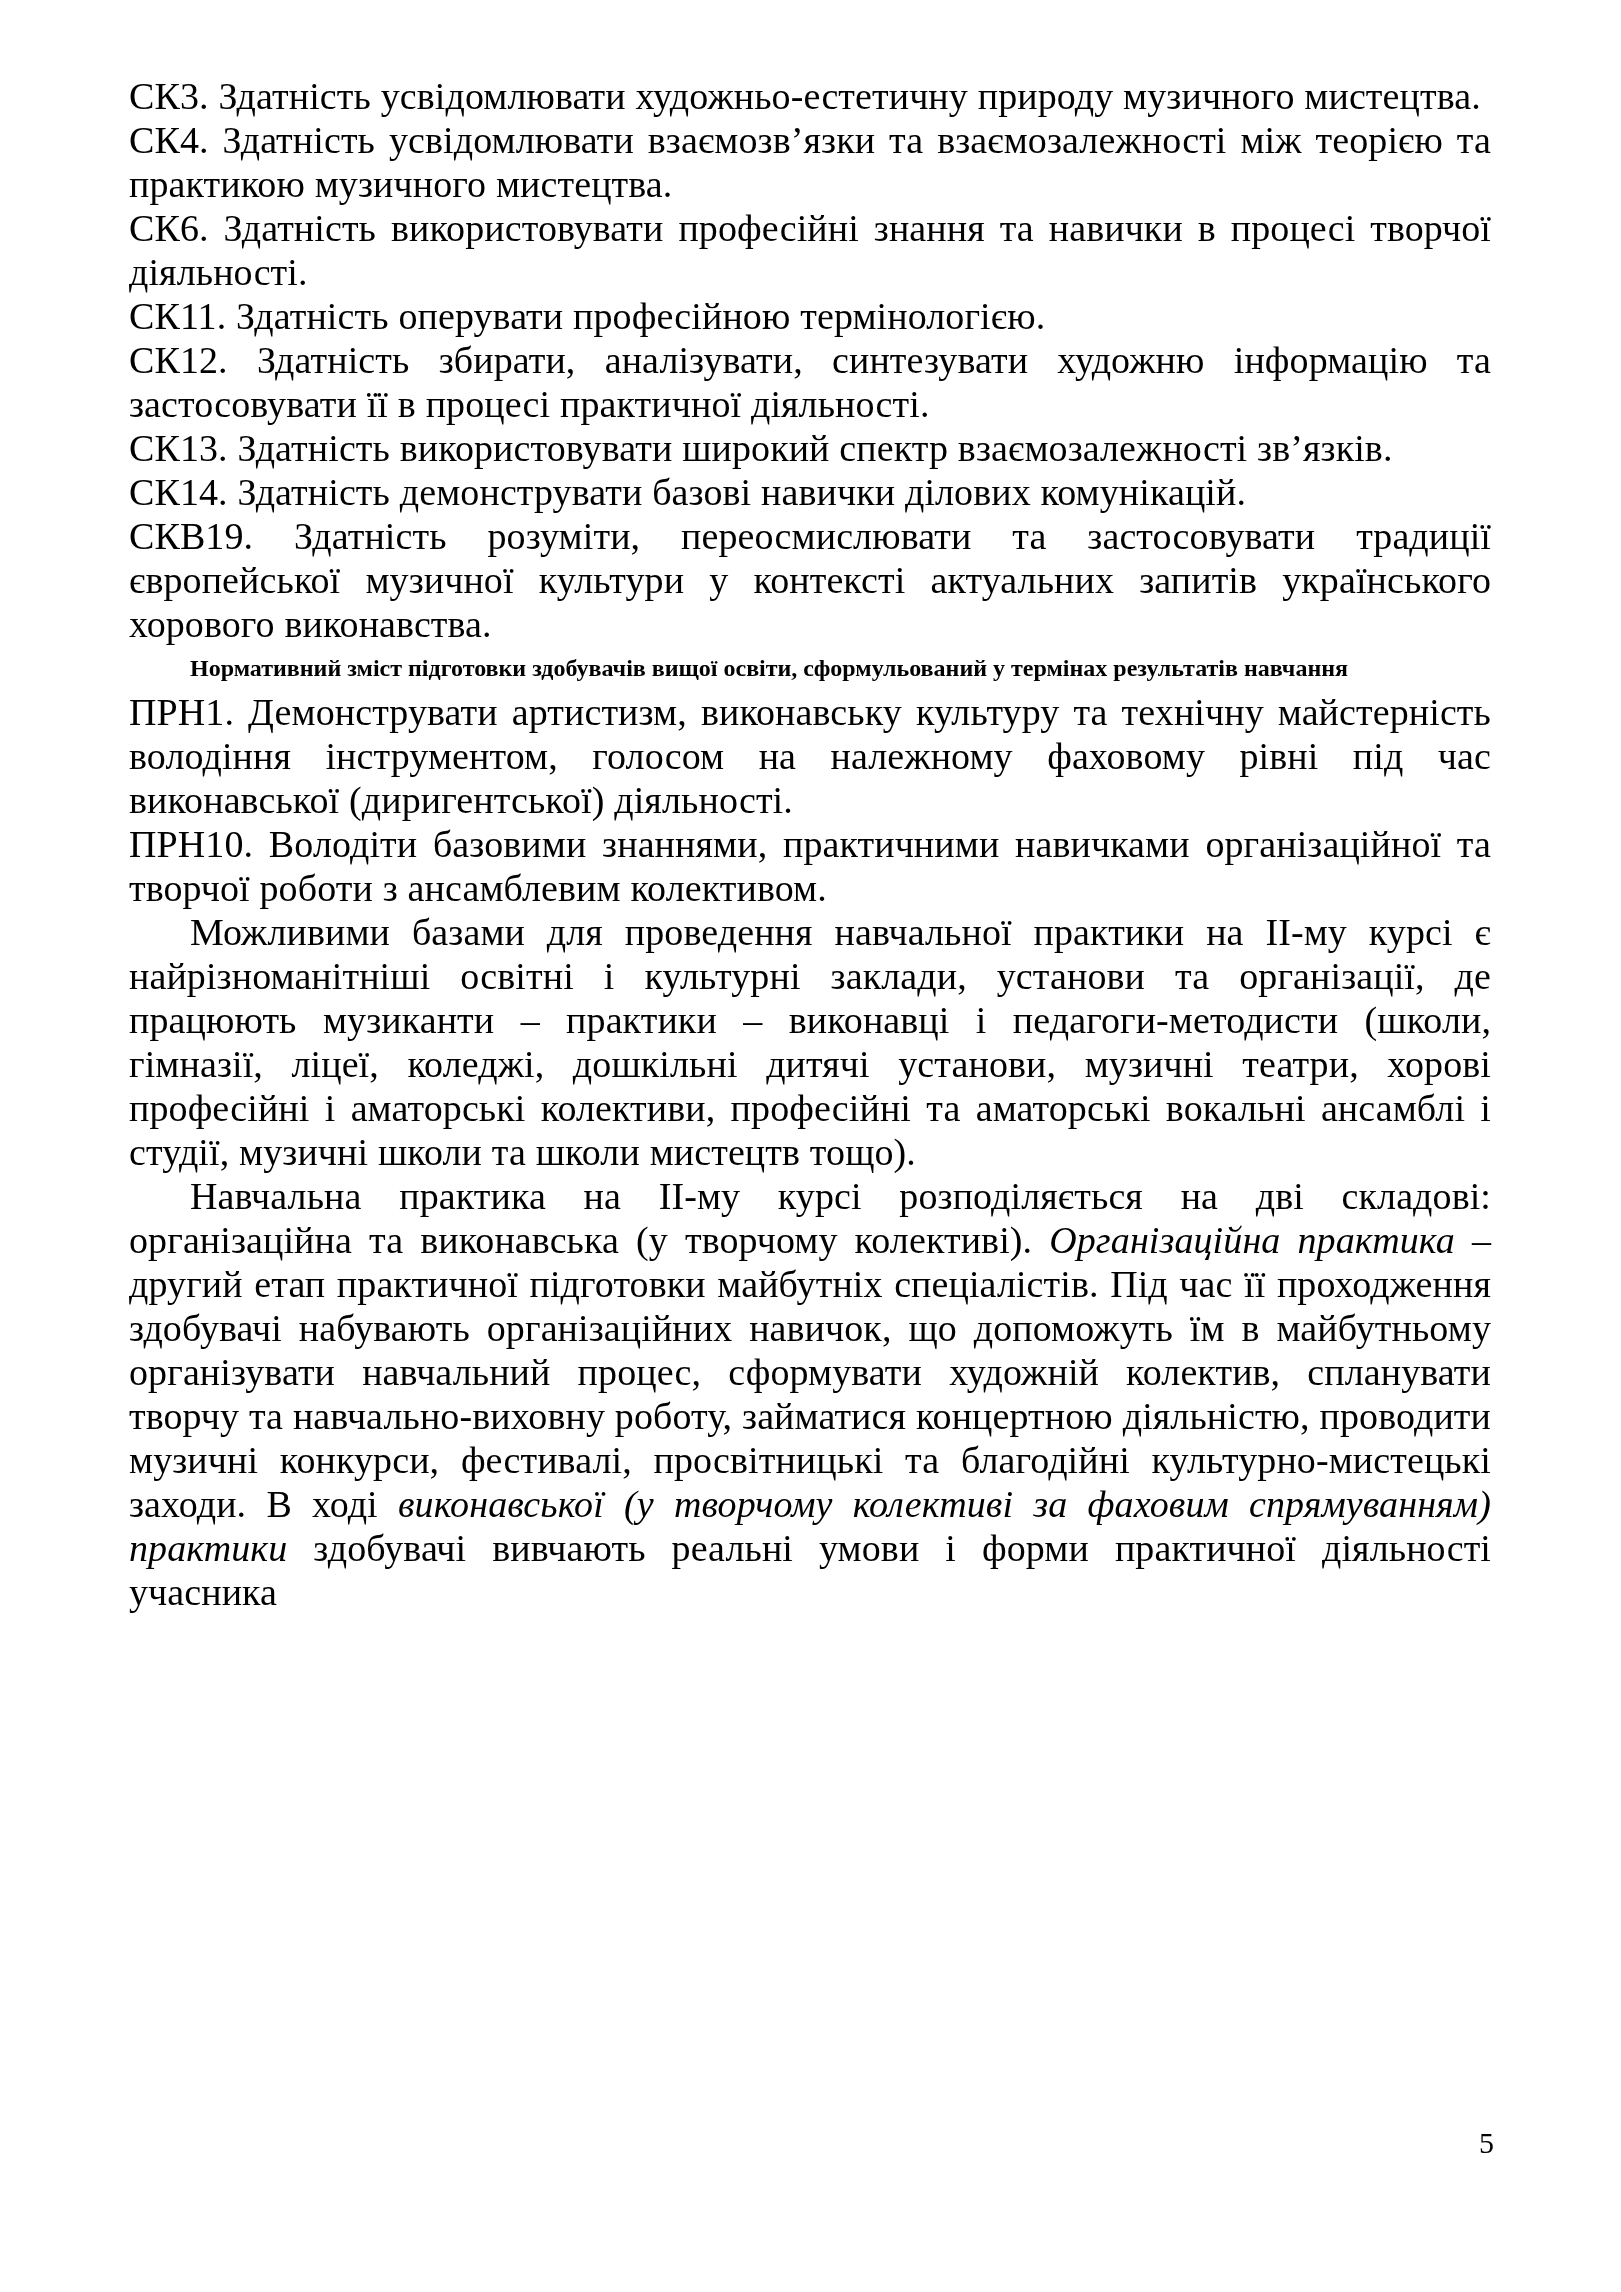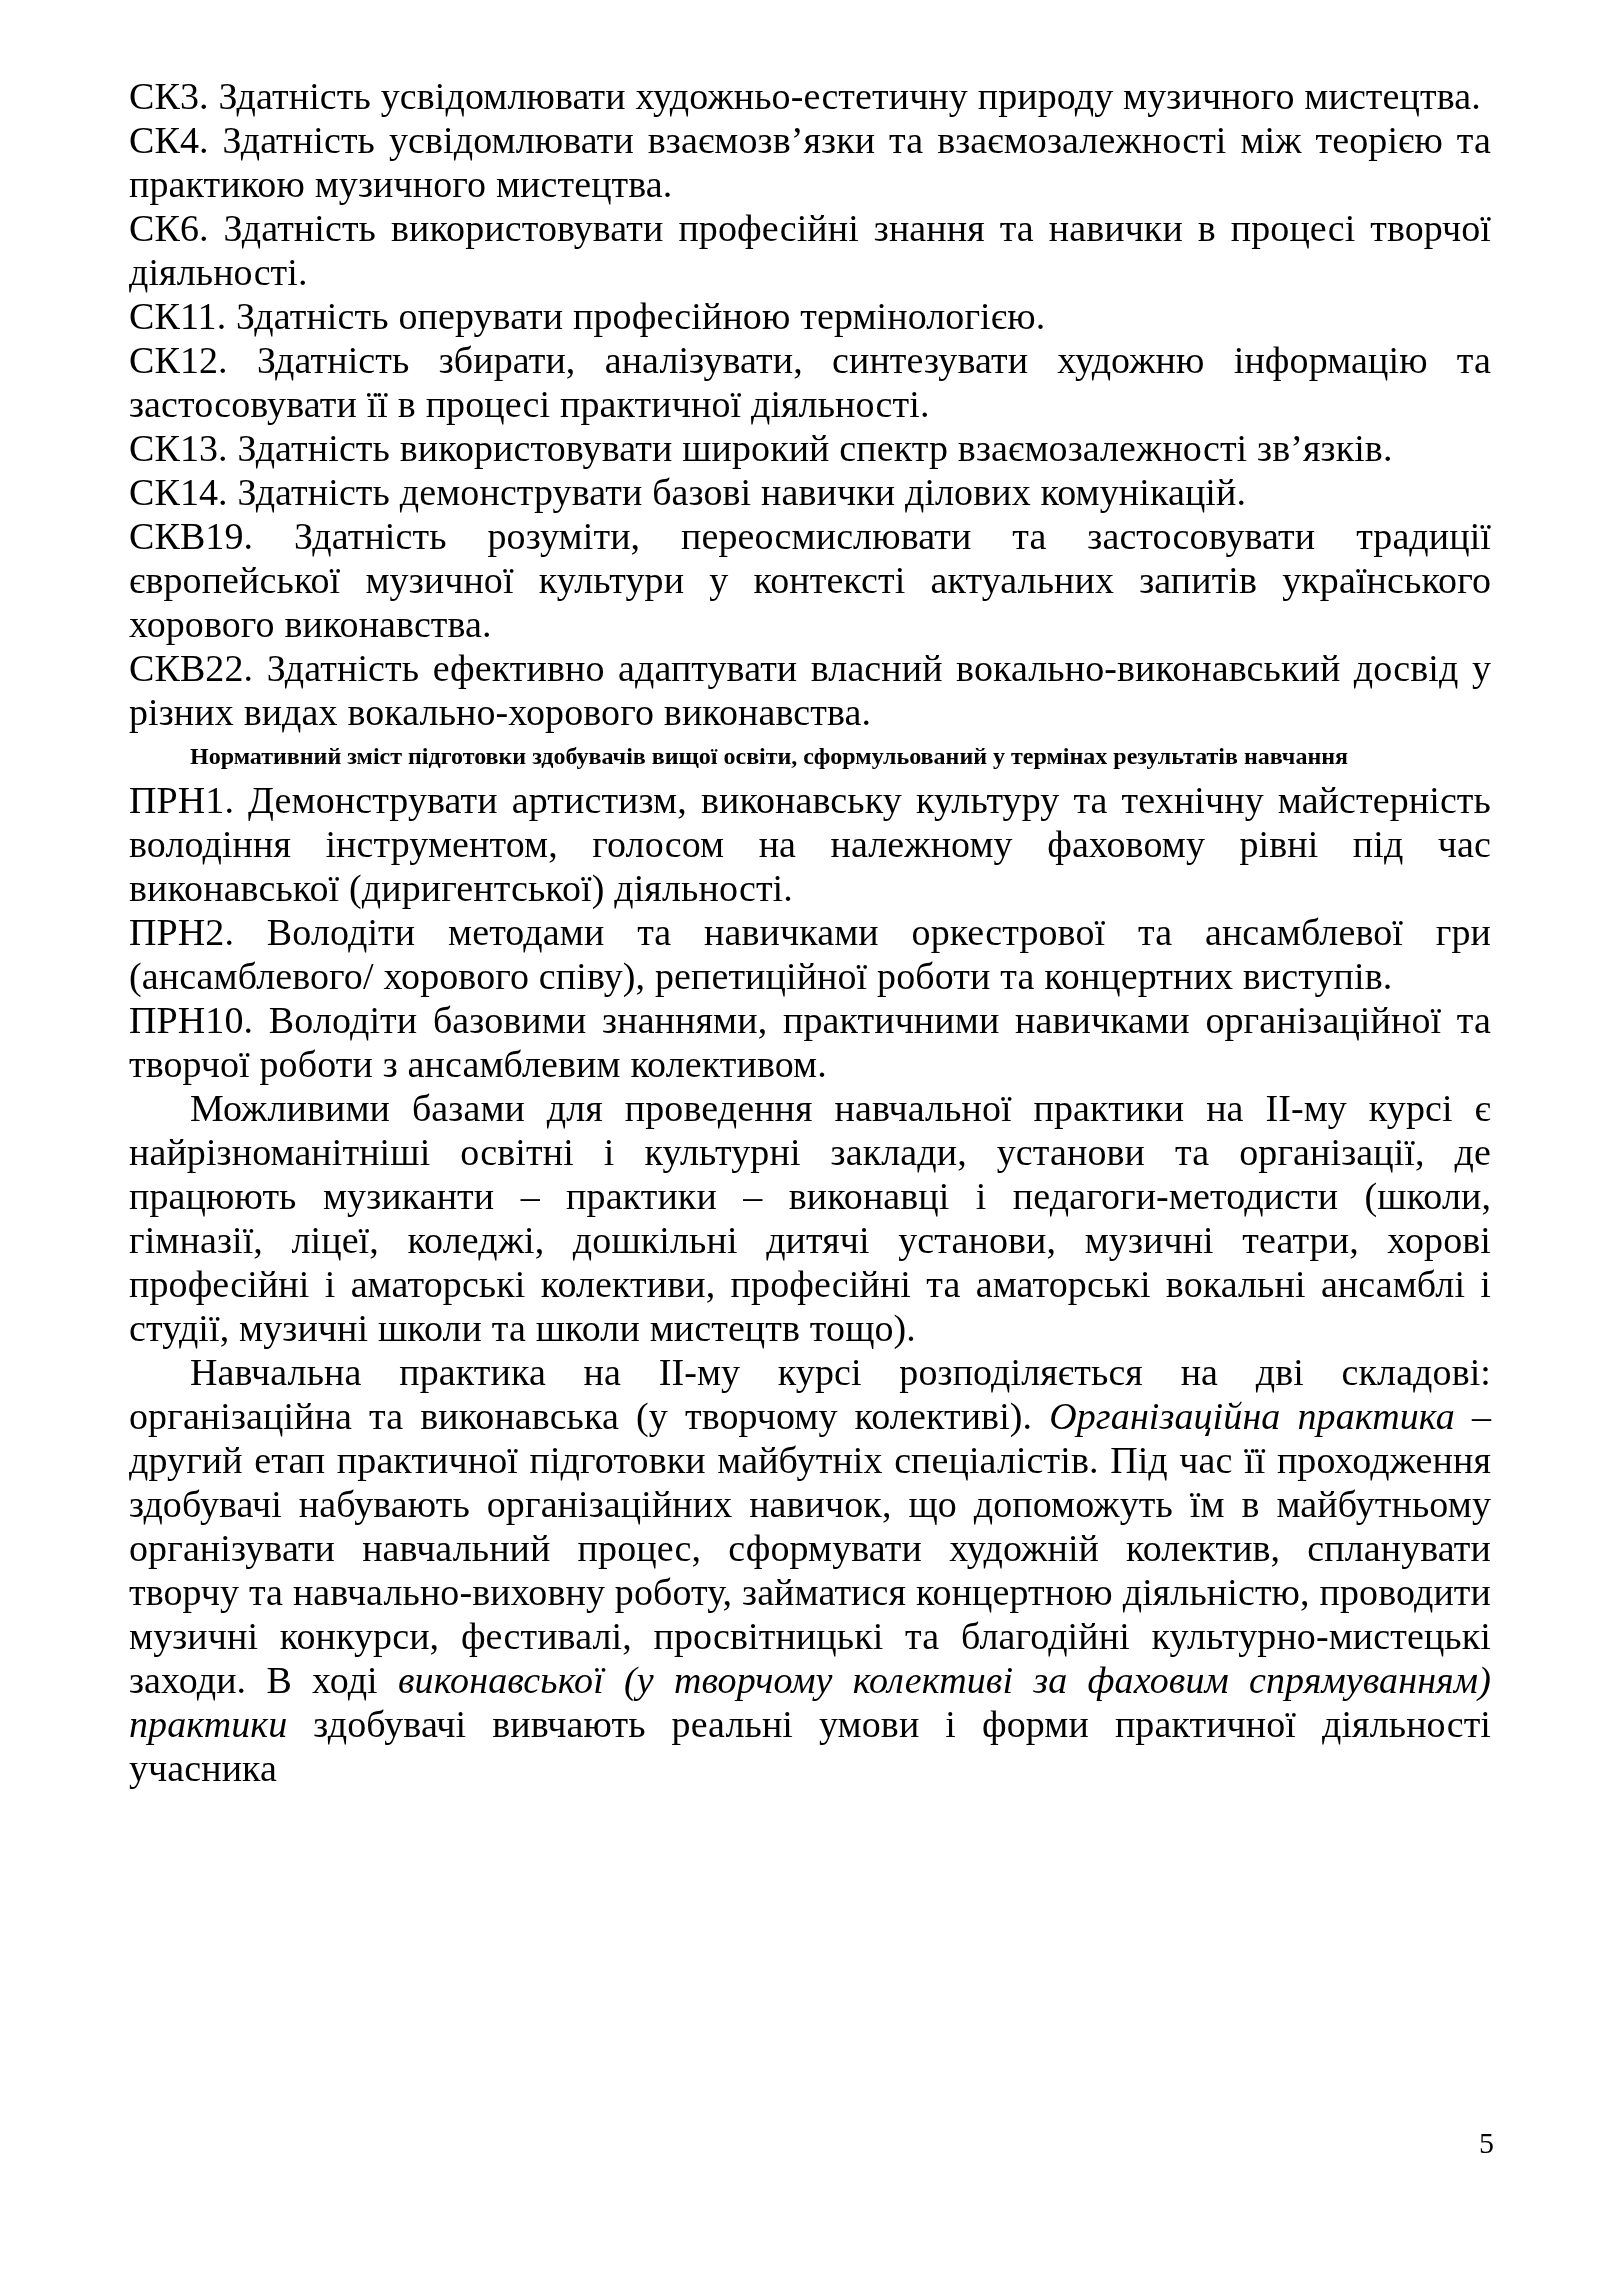--- a/index.html
+++ b/index.html
@@ -82,27 +82,25 @@
 
     <p class="para hang">СК12. Здатність збирати, аналізувати, синтезувати художню інформацію та застосовувати її в процесі практичної діяльності.</p>
 
     <p class="para hang">СК13. Здатність використовувати широкий спектр взаємозалежності зв’язків.</p>
 
     <p class="para hang">СК14. Здатність демонструвати базові навички ділових комунікацій.</p>
 
 
     <p class="para hang">СКВ19. Здатність розуміти, переосмислювати та застосовувати традиції європейської музичної культури у контексті актуальних запитів українського хорового виконавства.</p>
 
-    <p class="para hang">СКВ22. Здатність ефективно адаптувати власний вокально-виконавський досвід у різних видах вокально-хорового виконавства.</p>
 
     <p class="heading">Нормативний зміст підготовки здобувачів вищої освіти, сформульований у термінах результатів навчання</p>
 
     <p class="para hang">ПРН1. Демонструвати артистизм, виконавську культуру та технічну майстерність володіння інструментом, голосом на належному фаховому рівні під час виконавської (диригентської) діяльності.</p>
 
-    <p class="para hang">ПРН2. Володіти методами та навичками оркестрової та ансамблевої гри (ансамблевого/ хорового співу), репетиційної роботи та концертних виступів.</p>
 
     <p class="para hang">ПРН10. Володіти базовими знаннями, практичними навичками організаційної та творчої роботи з ансамблевим колективом.</p>
 
     <p class="para indent">Можливими базами для проведення навчальної практики на ІІ-му курсі є найрізноманітніші освітні і культурні заклади, установи та організації, де працюють музиканти – практики – виконавці і педагоги-методисти (школи, гімназії, ліцеї, коледжі, дошкільні дитячі установи, музичні театри, хорові професійні і аматорські колективи, професійні та аматорські вокальні ансамблі і студії, музичні школи та школи мистецтв тощо).</p>
 
     <p class="para indent">
       <span>Навчальна практика на ІІ-му курсі розподіляється на дві складові: організаційна та виконавська (у творчому колективі). </span><span class="ital">Організаційна практика</span><span> – другий етап практичної підготовки майбутніх спеціалістів. Під час її проходження здобувачі набувають організаційних навичок, що допоможуть їм в майбутньому організувати навчальний процес, сформувати художній колектив, спланувати творчу та навчально-виховну роботу, займатися концертною діяльністю, проводити музичні конкурси, фестивалі, просвітницькі та благодійні  культурно-мистецькі заходи. В ході </span><span class="ital">виконавської (у творчому колективі за фаховим спрямуванням) практики</span><span> здобувачі вивчають реальні умови і форми практичної діяльності учасника</span>
     </p>
 
   </div>

